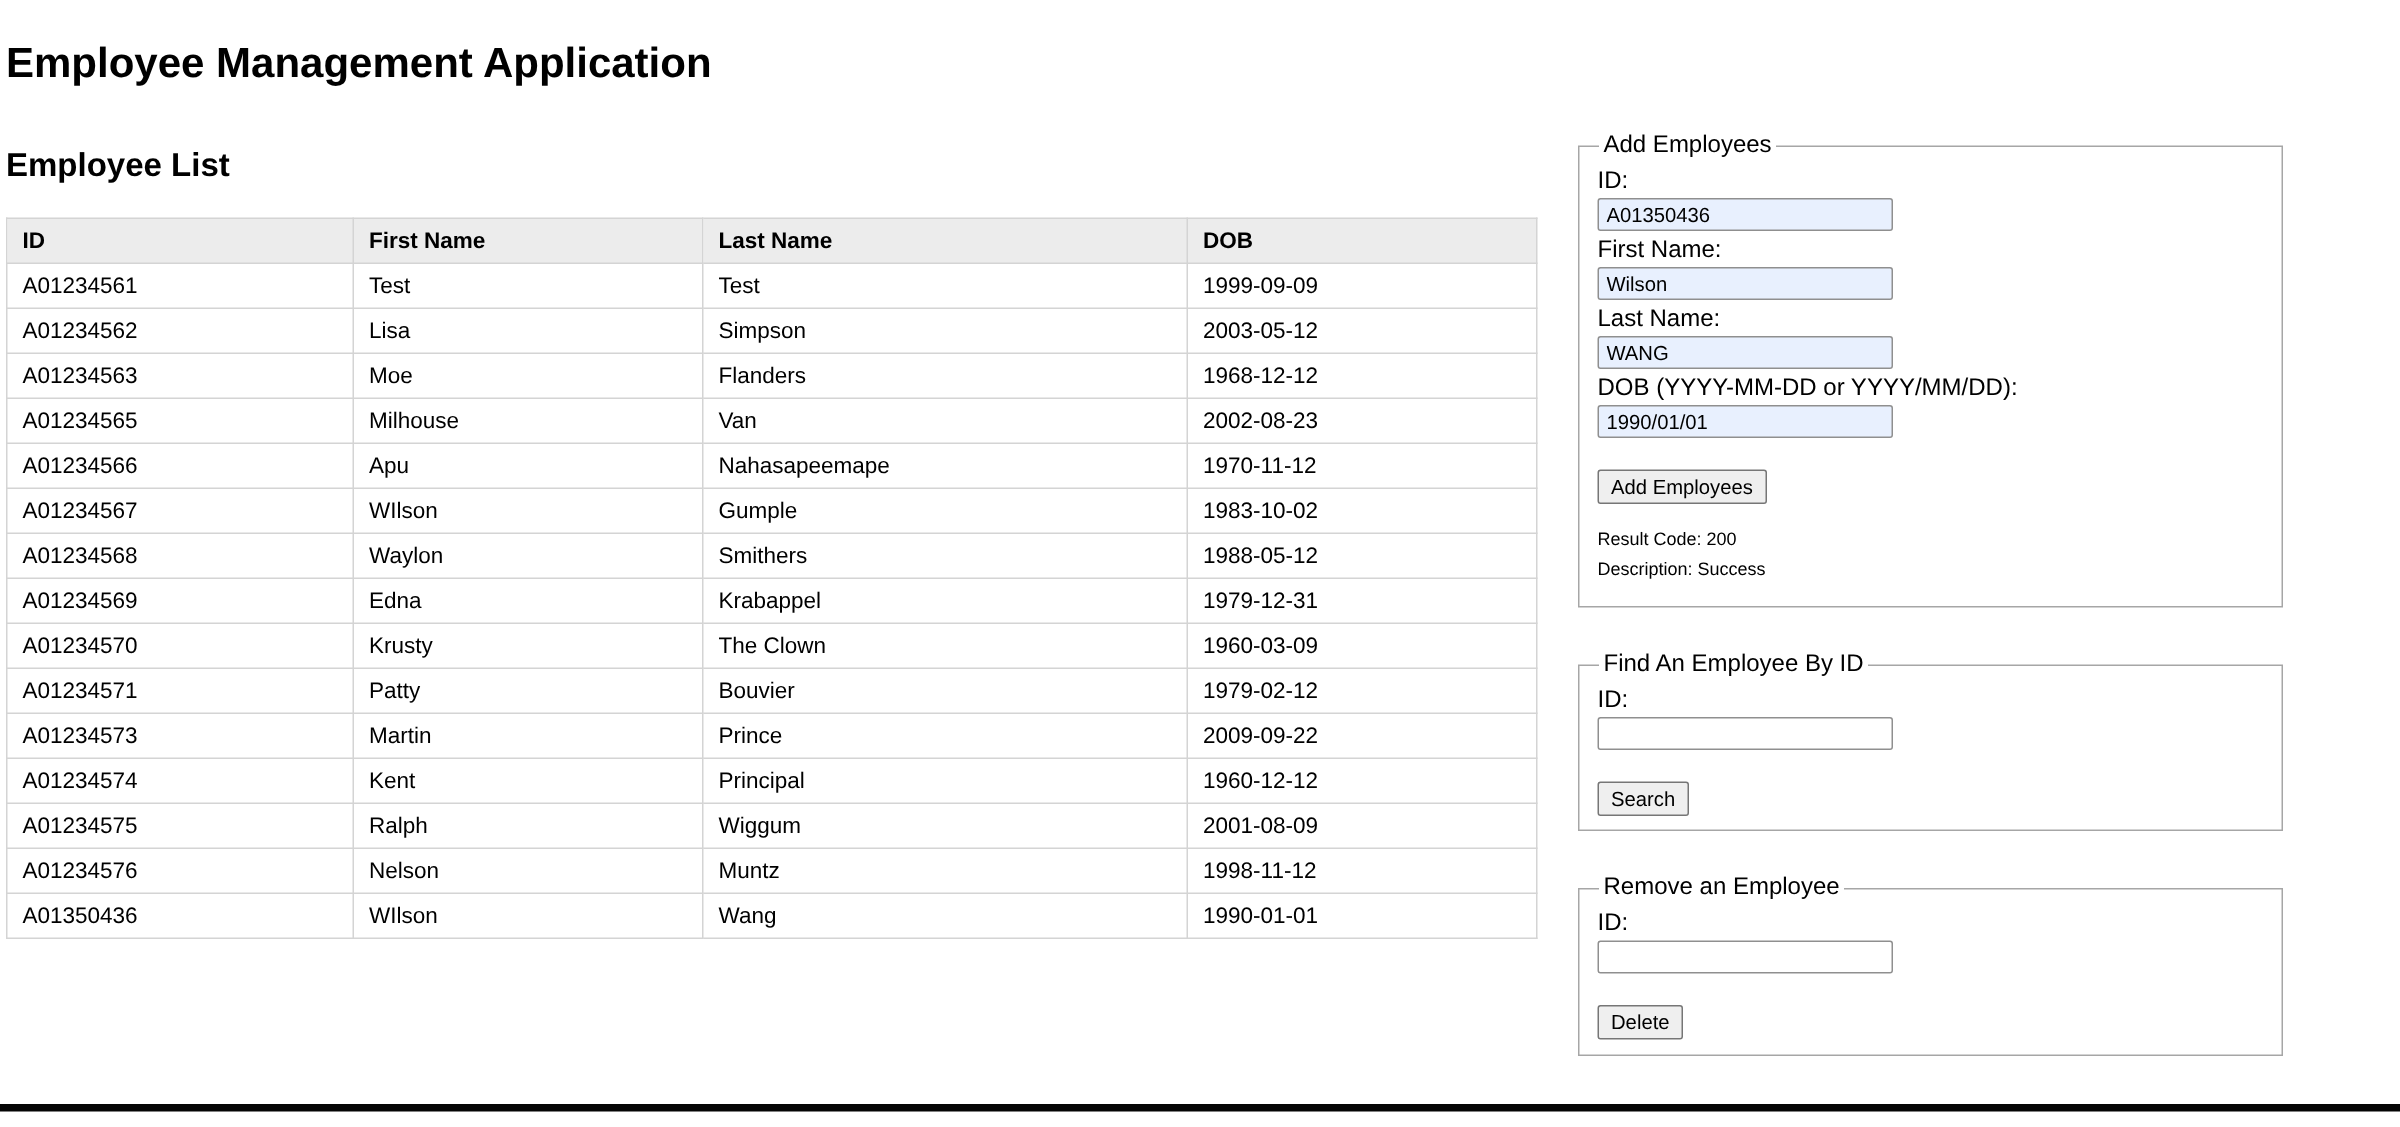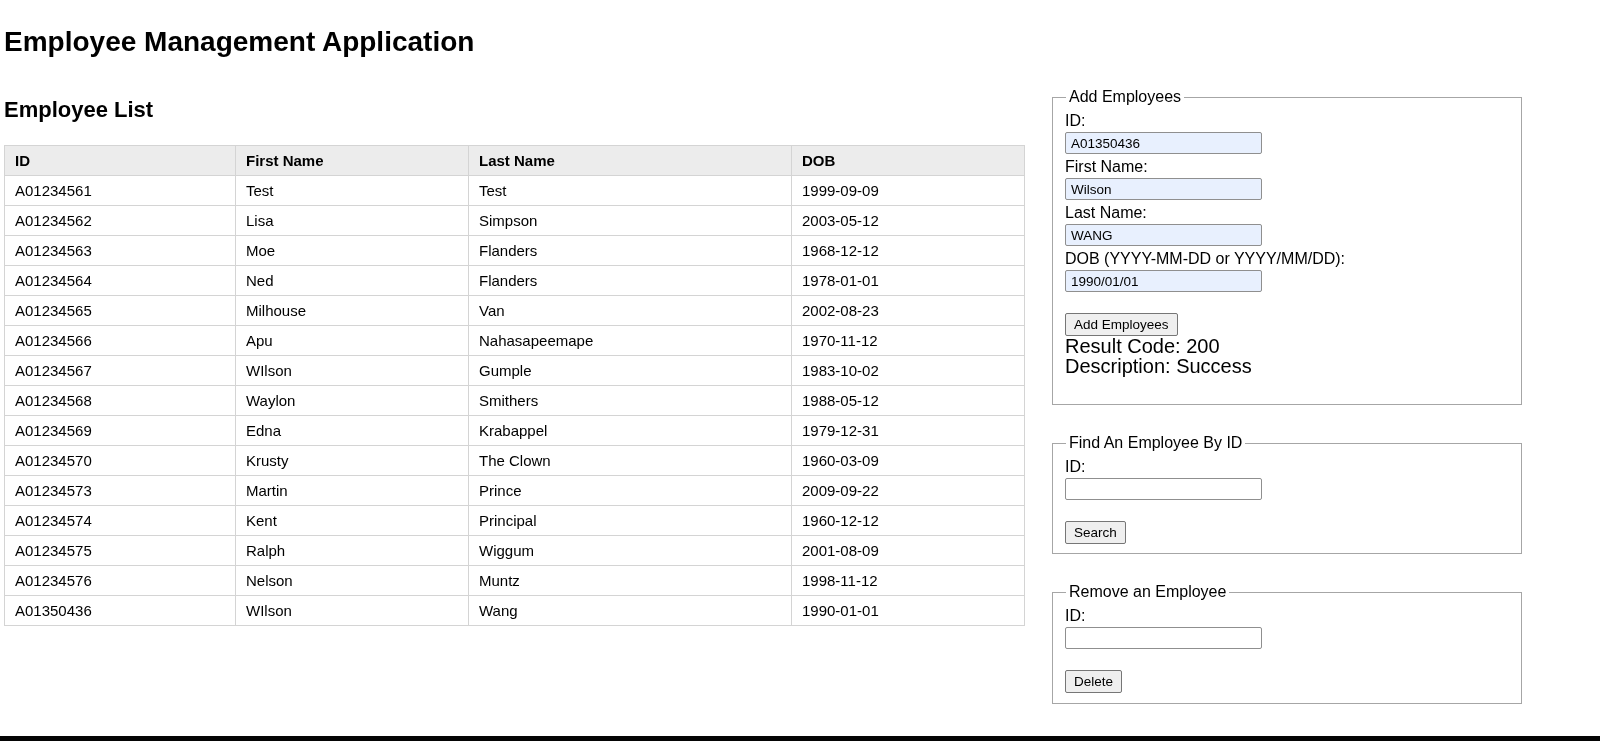--- a/index.html
+++ b/index.html
@@ -98,21 +98,22 @@
     font-size: 13.5px;
     line-height: 15px;
     color: #000;
     background: #efefef;
     border: 1px solid #767676;
     border-radius: 2px;
     padding: 3px 8px;
     cursor: pointer;
   }
   .result {
-    font-size: 20px;
+    margin-top: 13px;
+    font-size: 12px;
     line-height: 20px;
   }
   .bottom-bar {
     position: absolute;
     left: 0;
     top: 736px;
     width: 1600px;
     height: 5px;
     background: #050505;
   }
@@ -154,26 +155,20 @@
     <td>Simpson</td>
     <td>2003-05-12</td>
   </tr>
         <tr>
     <td>A01234563</td>
     <td>Moe</td>
     <td>Flanders</td>
     <td>1968-12-12</td>
   </tr>
         <tr>
-    <td>A01234564</td>
-    <td>Ned</td>
-    <td>Flanders</td>
-    <td>1978-01-01</td>
-  </tr>
-        <tr>
     <td>A01234565</td>
     <td>Milhouse</td>
     <td>Van</td>
     <td>2002-08-23</td>
   </tr>
         <tr>
     <td>A01234566</td>
     <td>Apu</td>
     <td>Nahasapeemape</td>
     <td>1970-11-12</td>
@@ -194,20 +189,26 @@
     <td>A01234569</td>
     <td>Edna</td>
     <td>Krabappel</td>
     <td>1979-12-31</td>
   </tr>
         <tr>
     <td>A01234570</td>
     <td>Krusty</td>
     <td>The Clown</td>
     <td>1960-03-09</td>
+  </tr>
+        <tr>
+    <td>A01234571</td>
+    <td>Patty</td>
+    <td>Bouvier</td>
+    <td>1979-02-12</td>
   </tr>
         <tr>
     <td>A01234573</td>
     <td>Martin</td>
     <td>Prince</td>
     <td>2009-09-22</td>
   </tr>
         <tr>
     <td>A01234574</td>
     <td>Kent</td>

